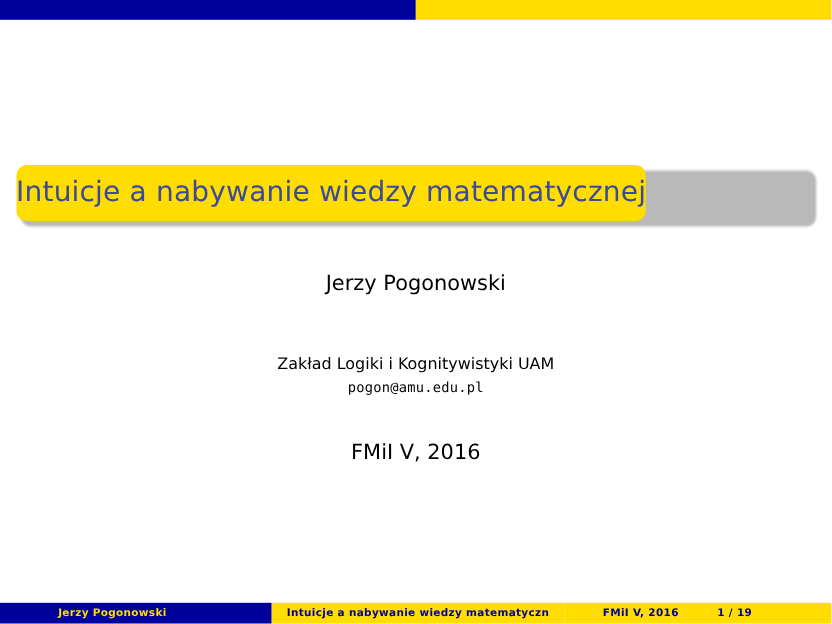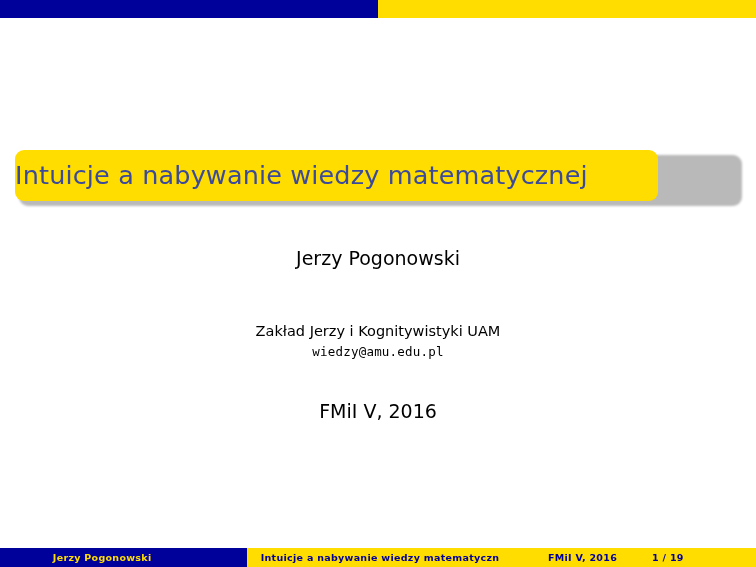--- a/index.html
+++ b/index.html
@@ -56,26 +56,27 @@
     width: 723px;
     height: 51px;
     background: #b9b9b9;
     border-radius: 9px;
     filter: blur(1.2px);
   }
   .titlebox {
     position: absolute;
     left: 0;
     top: 0;
-    width: 643px;
+    width: 572px;
     height: 51px;
     background: #FFDD00;
     border-radius: 9px;
     display: flex;
     align-items: center;
+    justify-content: center;
   }
   .title-text {
     color: #3B4A9B;
     font-family: "DejaVu Sans", sans-serif;
     font-size: 25.5px;
     font-weight: 400;
     letter-spacing: 0.15px;
     line-height: 1;
     white-space: nowrap;
   }
@@ -203,22 +204,22 @@
 
   <div class="titlebox-wrap">
     <div class="titlebox-shadow"></div>
     <div class="titlebox">
       <div class="title-text">Intuicje a nabywanie wiedzy matematycznej</div>
     </div>
   </div>
 
   <div class="meta">
     <p class="author">Jerzy Pogonowski</p>
-    <p class="institute">Zakład Jerzy i Kognitywistyki UAM</p>
-    <p class="email">wiedzy@amu.edu.pl</p>
+    <p class="institute">Zakład Logiki i Kognitywistyki UAM</p>
+    <p class="email">pogon@amu.edu.pl</p>
     <p class="date">FMiI V, 2016</p>
   </div>
 
   <div class="footbar">
     <div class="foot-author">
       <span>Jerzy Pogonowski</span>
       <span class="meg">(𝓜ℰ𝒢)</span>
     </div>
     <div class="foot-title">
       <span>Intuicje a nabywanie wiedzy matematyczn</span>

